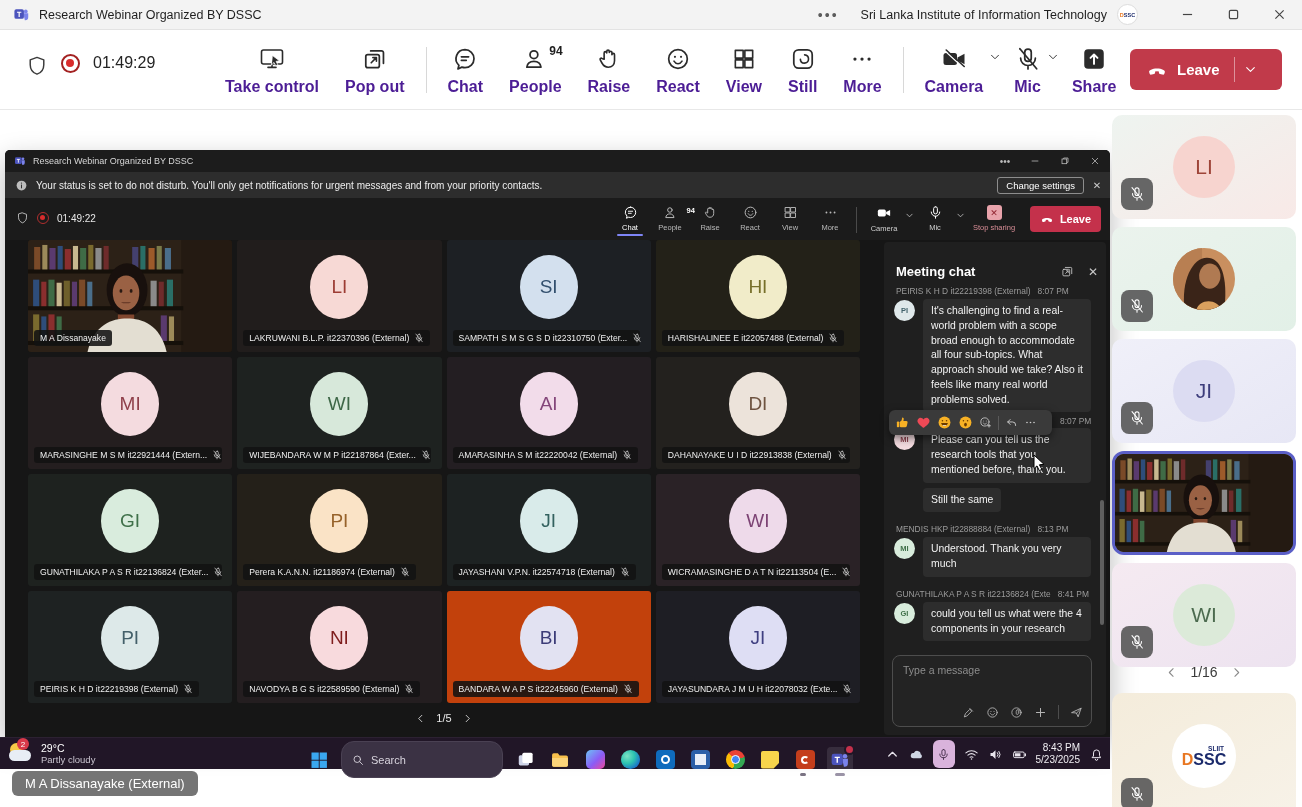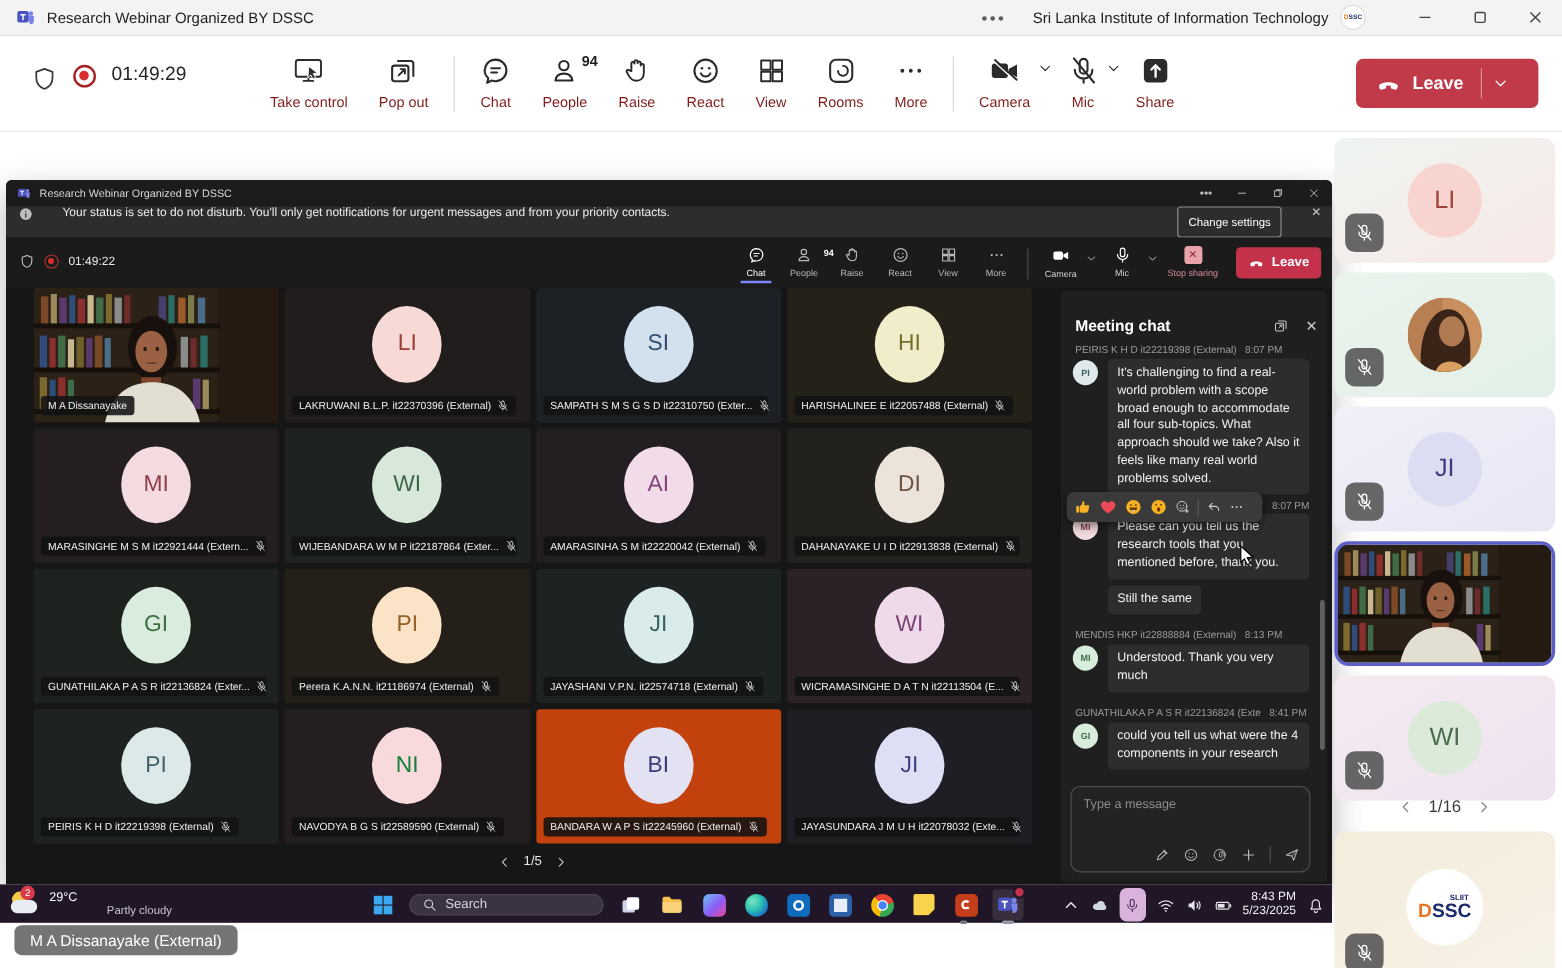--- a/index.html
+++ b/index.html
@@ -22,40 +22,40 @@
   
   .toolbar{left:0;top:30px;width:1302px;height:80px;background:#fff;border-bottom:1px solid #e8e8e8;}
   .tb-left{position:absolute;left:26px;top:24px;display:flex;align-items:flex-start;gap:13px;}
   .shield24{width:22px;height:24px;color:#3b3b3b;}
   .rec{width:19px;height:19px;border-radius:50%;border:2.5px solid #a32121;position:relative;}
   .rec::after{content:"";position:absolute;left:3px;top:3px;width:8px;height:8px;border-radius:50%;background:#d92c2c;}
   .timer{font-size:16px;color:#242424;}
   .tb-items{position:absolute;left:212px;top:13px;display:flex;align-items:flex-start;gap:0;}
   .tb-item{display:flex;flex-direction:column;align-items:center;gap:6px;padding:3px 13px;color:#2b2b2b;cursor:pointer;}
   .tb-item .i24{width:26px;height:26px;color:#2b2b2b;position:relative;}
-  .tb-item .lbl{font-size:12px;color:#7f1d1d;white-space:nowrap;}
+  .tb-item .lbl{font-size:16px;color:#4c1d95;white-space:nowrap;font-weight:bold;}
   .tb-sep{width:1px;height:46px;background:#d8d8d8;margin:4px 8px 0;}
   .sup94{position:absolute;left:27px;top:-2px;font-size:12px;font-weight:bold;color:#1f1f1f;}
   .chev-sm{width:12px;height:12px;color:#3b3b3b;margin:8px 0 0 2px;}
   .camwrap{display:flex;align-items:flex-start;}
   .leave-btn{position:absolute;right:20px;top:19px;width:152px;height:41px;background:#c13a4a;border-radius:6px;display:flex;align-items:center;color:#fff;cursor:pointer;}
   .leave-btn .ph{width:22px;height:22px;margin-left:16px;}
   .leave-btn .lv{font-size:15px;font-weight:bold;margin-left:9px;}
   .leave-btn .div{width:1px;height:25px;background:rgba(255,255,255,.45);margin-left:14px;}
   .leave-btn .ch{width:13px;height:13px;color:#fff;margin-left:9px;}
 
   
   .inwin{left:5px;top:150px;width:1105px;height:587px;background:#161616;border-radius:5px 5px 0 0;box-shadow:0 10px 28px rgba(0,0,0,.28);}
   .in-titlebar{position:absolute;left:0;top:0;width:100%;height:22px;background:#1c1c1c;display:flex;align-items:center;border-radius:5px 5px 0 0;}
   .in-titlebar .tlogo{width:12px;height:12px;margin:0 7px 0 9px;}
   .in-titlebar .t{font-size:9px;color:#d6d6d6;}
   .in-ctl{margin-left:auto;display:flex;align-items:center;gap:0;}
   .in-ctl .c{width:30px;height:22px;display:flex;align-items:center;justify-content:center;color:#bbb;font-size:10px;}
   .in-ctl svg{width:8px;height:8px;stroke:#bbb;fill:none;stroke-width:1.2;}
-  .banner{position:absolute;left:0;top:22px;width:100%;height:26px;background:#2d2d2d;display:flex;gap:16px;}
+  .banner{position:absolute;left:0;top:22px;width:100%;height:26px;background:#2d2d2d;display:flex;align-items:center;}
   .banner .info{width:13px;height:13px;margin:0 8px 0 10px;color:#bdbdbd;}
   .banner .txt{font-size:10px;color:#ececec;}
   .banner .btn{margin-left:auto;border:1px solid #8d8d8d;border-radius:3px;color:#fff;font-size:9.5px;padding:2px 8px;background:transparent;cursor:pointer;}
   .banner .bx{width:26px;text-align:center;color:#ccc;font-size:10px;cursor:pointer;}
   .in-toolbar{position:absolute;left:0;top:48px;width:100%;height:42px;background:#1b1b1b;}
   .in-left{position:absolute;left:11px;top:13px;display:flex;align-items:center;gap:8px;}
   .shield14{width:13px;height:14px;color:#c9c9c9;}
   .rec-s{width:12px;height:12px;border-radius:50%;border:1.5px solid #b02e2e;position:relative;}
   .rec-s::after{content:"";position:absolute;left:2px;top:2px;width:5px;height:5px;border-radius:50%;background:#d92c2c;}
   .in-timer{font-size:10px;color:#e8e8e8;}
@@ -116,24 +116,24 @@
   .cursor{position:absolute;left:149px;top:212px;width:13px;height:17px;z-index:9;}
 
   
   .taskbar{left:0;top:737px;width:1110px;height:32px;background:#211627;border-top:1px solid rgba(255,255,255,.05);}
   .weather{position:absolute;left:8px;top:3px;display:flex;align-items:center;gap:7px;cursor:pointer;}
   .wic{position:relative;width:26px;height:24px;}
   .wic .sun{position:absolute;left:2px;top:2px;width:13px;height:13px;border-radius:50%;background:#f7c948;}
   .wic .cld{position:absolute;left:1px;top:9px;width:22px;height:11px;border-radius:8px;background:#e8edf5;}
   .wic .bdg{position:absolute;left:9px;top:-3px;min-width:12px;height:12px;border-radius:50%;background:#d93a4a;color:#fff;font-size:8px;display:flex;align-items:center;justify-content:center;}
   .wtxt .a{font-size:10.5px;color:#fff;}
-  .wtxt .b{font-size:9.5px;color:#c9c4cf;margin-left:48px;}
+  .wtxt .b{font-size:9.5px;color:#c9c4cf;}
   .tb-center{position:absolute;left:306px;top:3px;display:flex;align-items:center;gap:9px;}
   .tbi{width:26px;height:26px;border-radius:4px;display:flex;align-items:center;justify-content:center;position:relative;cursor:pointer;}
-  .searchpill{width:162px;height:18px;border-radius:13px;background:#3b3244;border:1px solid #4a4153;display:flex;align-items:center;gap:7px;padding:0 10px;cursor:pointer;}
+  .searchpill{width:162px;height:37px;border-radius:13px;background:#3b3244;border:1px solid #4a4153;display:flex;align-items:center;gap:7px;padding:0 10px;cursor:pointer;}
   .searchpill svg{width:12px;height:12px;color:#d8d4dd;}
   .searchpill input{background:transparent;border:none;outline:none;width:110px;font-size:11px;color:#d8d4dd;}
   .searchpill input::placeholder{color:#d8d4dd;}
   .runline{position:absolute;left:8px;bottom:-3px;width:10px;height:3px;border-radius:2px;background:#9a93a6;}
   .teamsbadge{position:absolute;right:-2px;top:-3px;width:11px;height:11px;border-radius:50%;background:#c4314b;border:2px solid #211627;}
   .tray{position:absolute;right:6px;top:0;height:32px;display:flex;align-items:center;gap:9px;color:#e8e4ec;}
   .tray .ti{width:15px;height:15px;cursor:pointer;}
   .micpill{width:22px;height:28px;border-radius:6px;background:#d9b3dc;display:flex;align-items:center;justify-content:center;color:#3a2440;cursor:pointer;}
   .micpill svg{width:13px;height:13px;}
   .clock{text-align:right;font-size:10px;line-height:1.25;color:#f0eef2;cursor:pointer;}
@@ -487,21 +487,21 @@
       <div class="tb-item">
           <svg class="i24 ic">
             <use href="#i-grid"></use>
           </svg>
           <span class="lbl">View</span>
         </div>
       <div class="tb-item">
           <svg class="i24 ic">
             <use href="#i-rooms"></use>
           </svg>
-          <span class="lbl">Rooms</span>
+          <span class="lbl">Still</span>
         </div>
       <div class="tb-item">
           <svg class="i24 ic">
             <use href="#i-dots"></use>
           </svg>
           <span class="lbl">More</span>
         </div>
       <div class="tb-sep"></div>
       <div class="camwrap">
         <div class="tb-item" style="padding-right:4px">
@@ -797,21 +797,21 @@
             <span>PI</span>
           </div>
         <div class="plate">
             <span class="nm">PEIRIS K H D it22219398 (External)</span>
             <svg class="mi ic">
               <use href="#i-mic-off"></use>
             </svg>
           </div>
       </div>
       <div class="tile" style="background: rgb(36, 30, 32);">
-        <div class="av" style="background: rgb(248, 218, 221); color: #15803d;">
+        <div class="av" style="background: rgb(248, 218, 221); color: #7f1d1d;">
             <span>NI</span>
           </div>
         <div class="plate">
             <span class="nm">NAVODYA B G S it22589590 (External)</span>
             <svg class="mi ic">
               <use href="#i-mic-off"></use>
             </svg>
           </div>
       </div>
       <div class="tile" style="background: #c2410c;">

